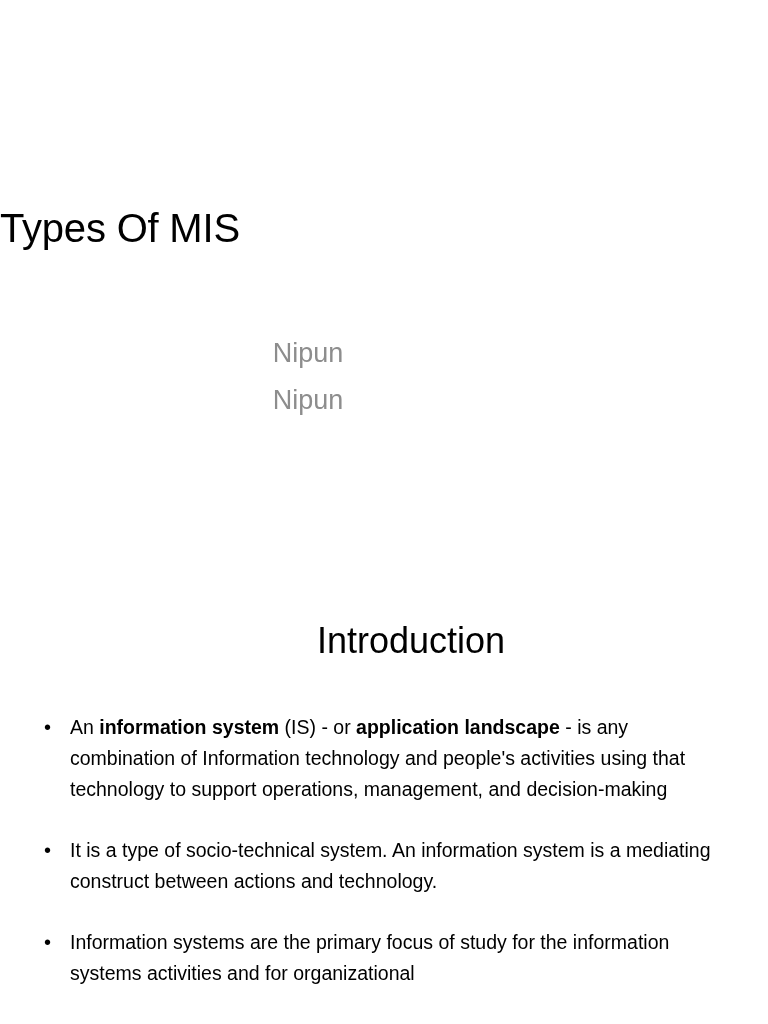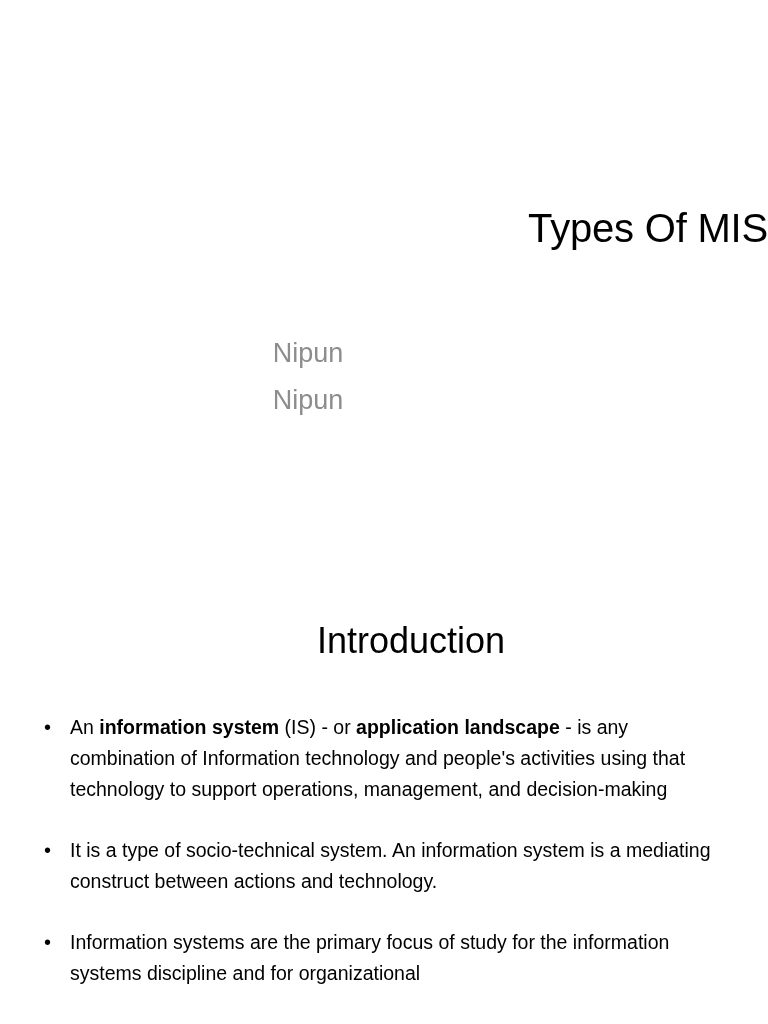--- a/index.html
+++ b/index.html
@@ -20,21 +20,21 @@
     height: 1024px;
     background: #ffffff;
   }
 
   
   .slide-title-block {
     position: absolute;
     top: 205px;
     left: 0;
     width: 768px;
-    text-align: right;
+    text-align: left;
   }
   .deck-title {
     font-family: "Liberation Sans", sans-serif;
     font-size: 40px;
     font-weight: 400;
     line-height: 1.15;
     color: #000000;
     letter-spacing: -0.2px;
   }
   .authors {
@@ -117,17 +117,17 @@
     <div class="bullet-item">
       <span class="bullet-dot">•</span>
       <span class="bullet-text"><span>An </span><b>information system</b><span> (IS) - or </span><b>application landscape</b><span> - is any combination of Information technology and people's activities using that technology to support operations, management, and decision-making</span></span>
     </div>
     <div class="bullet-item">
       <span class="bullet-dot">•</span>
       <span class="bullet-text"><span>It is a type of socio-technical system. An information system is a mediating construct between actions and technology.</span></span>
     </div>
     <div class="bullet-item">
       <span class="bullet-dot">•</span>
-      <span class="bullet-text"><span>Information systems are the primary focus of study for the information systems discipline and for organizational</span></span>
+      <span class="bullet-text"><span>Information systems are the primary focus of study for the information systems activities and for organizational</span></span>
     </div>
   </div>
 
 </div>
 
 </body></html>

